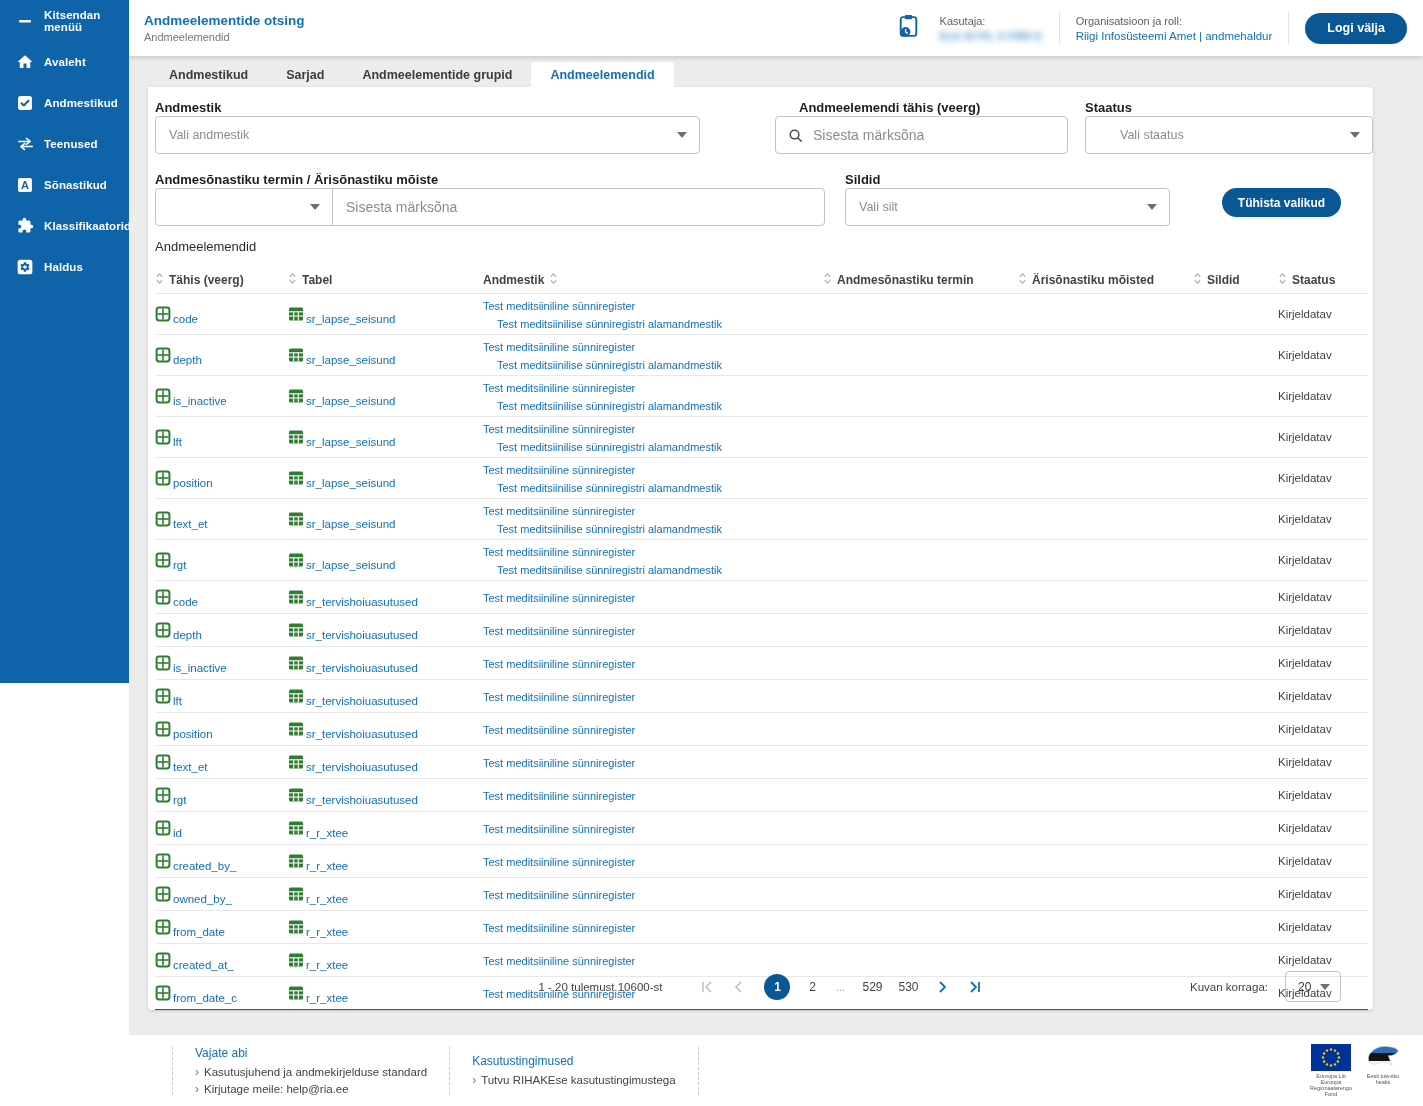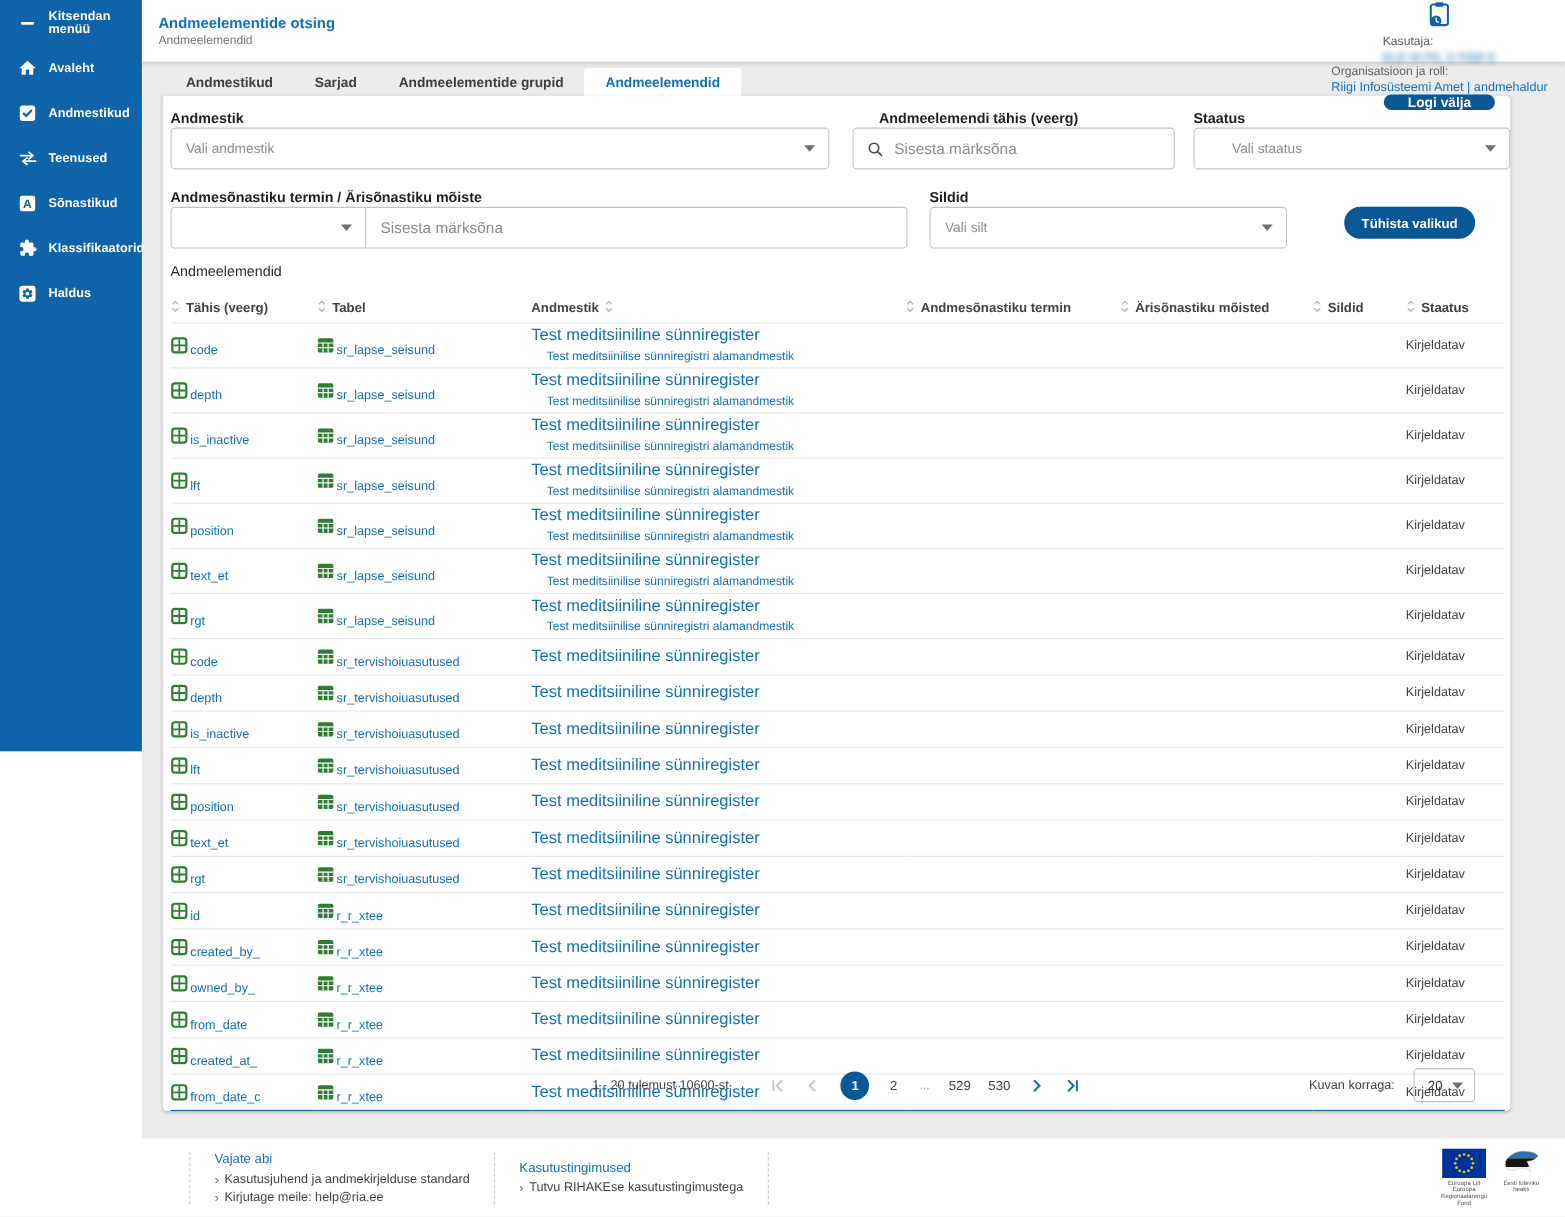--- a/index.html
+++ b/index.html
@@ -12,21 +12,21 @@
   #rail-blue { position:absolute; left:0; top:0; width:129px; height:683px; background:#0f63a8; }
   .nav-item { height:41px; display:flex; align-items:center; padding-left:15px; cursor:pointer; }
   .nav-item .nico { width:20px; height:20px; display:flex; align-items:center; justify-content:center; flex:0 0 20px; }
   .nav-item .nlabel { color:#fff; font-size:11.5px; font-weight:700; margin-left:9px; letter-spacing:.1px; }
 
   
   #header { position:absolute; left:129px; top:0; right:0; height:56px; background:#fff; box-shadow:0 2px 4px rgba(0,0,0,.14); z-index:5; display:flex; align-items:center; }
   #title-block { margin-left:15px; }
   #page-title { color:#1470b4; font-size:13.5px; font-weight:700; }
   #breadcrumb { color:#757575; font-size:11px; margin-top:3px; }
-  #header-right { margin-left:auto; display:flex; align-items:center; height:100%; padding-right:16px;flex-direction:column; }
+  #header-right { margin-left:auto; display:flex; align-items:center; height:100%; padding-right:16px; }
   .hdr-vdiv { width:1px; height:34px; background:#e3e3e3; margin:0 16px; }
   .hdr-block .hdr-label { color:#5f5f5f; font-size:11px; }
   .hdr-block .hdr-value { color:#1470b4; font-size:11.5px; margin-top:3px; }
   .blurred { filter:blur(3px); }
   #logout-btn { background:#0a5795; color:#fff; border:none; border-radius:16px; height:31px; padding:0 22px; font-size:12.5px; font-weight:700; font-family:inherit; cursor:pointer; }
 
   
   #tabs { position:absolute; left:150px; top:62px; display:flex; z-index:4; }
   .tab { height:25px; display:flex; align-items:center; padding:0 19px; font-size:12.5px; font-weight:700; color:#3d3d3d; cursor:pointer; }
   .tab.active { background:#fff; color:#1470b4; border-radius:3px 3px 0 0; }
@@ -46,21 +46,21 @@
   #section-title { position:absolute; left:7px; top:152px; font-size:13px; color:#2b2b2b; }
   #tbl { position:absolute; left:7px; top:180px; width:1213px; border-collapse:collapse; table-layout:fixed; }
   #tbl th { text-align:left; font-size:12px; font-weight:700; color:#424242; height:26px; padding:0; vertical-align:middle; white-space:nowrap; }
   #tbl td { border-top:1px solid #e7e7e7; height:33px; padding:2px 6px 2px 0; vertical-align:middle; }
   #tbl tr.lastline td { border-bottom:1px solid #0369a1; }
   .thflex { display:inline-flex; align-items:center; gap:5px; }
   .cellflex { display:flex; align-items:flex-end; }
   .cellflex .icn { width:16px; height:16px; flex:0 0 16px; }
   .cellflex .lnk { position:relative; top:3px; margin-left:2px;text-align:center; }
   .lnk { color:#1470b4; font-size:11.5px; }
-  .and .l1 { font-size:15px; line-height:13px; display:inline-block; }
+  .and .l1 { font-size:11px; line-height:13px; display:inline-block; }
   .and .l2 { font-size:11px; line-height:13px; display:inline-block; margin-left:14px; }
   .st { font-size:11.5px; color:#424242; }
 
   
   #pager { position:absolute; left:0; right:0; top:877px; height:46px; display:flex; align-items:center; justify-content:center; gap:38px; }
   #pager-summary { font-size:11.5px; color:#424242; }
   #pager-nav { display:flex; align-items:center; gap:16px; }
   .pg-icon { width:16px; height:16px; cursor:pointer; display:flex; align-items:center; }
   .pg-num { font-size:12px; color:#424242; cursor:pointer; min-width:12px; text-align:center; }
   .pg-num.active { background:#0a5795; color:#fff; width:26px; height:26px; min-width:26px; border-radius:50%; display:flex; align-items:center; justify-content:center; font-weight:700; }
@@ -194,21 +194,21 @@
 <div id="tabs">
   <div class="tab">Andmestikud</div>
   <div class="tab">Sarjad</div>
   <div class="tab">Andmeelementide grupid</div>
   <div class="tab active">Andmeelemendid</div>
 </div>
 
 <div id="card">
 
   <div class="f-label" style="left:7px; top:13px;">Andmestik</div>
-  <div class="fld" style="left:7px; top:29px; width:599px;">
+  <div class="fld" style="left:7px; top:29px; width:545px;">
     <span class="ph">Vali andmestik</span>
     <span class="arrow"></span>
   </div>
 
   <div class="f-label" style="left:651px; top:13px;">Andmeelemendi tähis (veerg)</div>
   <div class="fld" style="left:627px; top:29px; width:293px;">
     <span style="margin-left:12px; display:flex;">
       <svg width="15" height="15" viewBox="0 0 16 16">
           <circle cx="7" cy="7" r="4.6" fill="none" stroke="#4a4a4a" stroke-width="1.6"></circle>
           <line x1="10.6" y1="10.6" x2="14.2" y2="14.2" stroke="#4a4a4a" stroke-width="1.6" stroke-linecap="round"></line>

